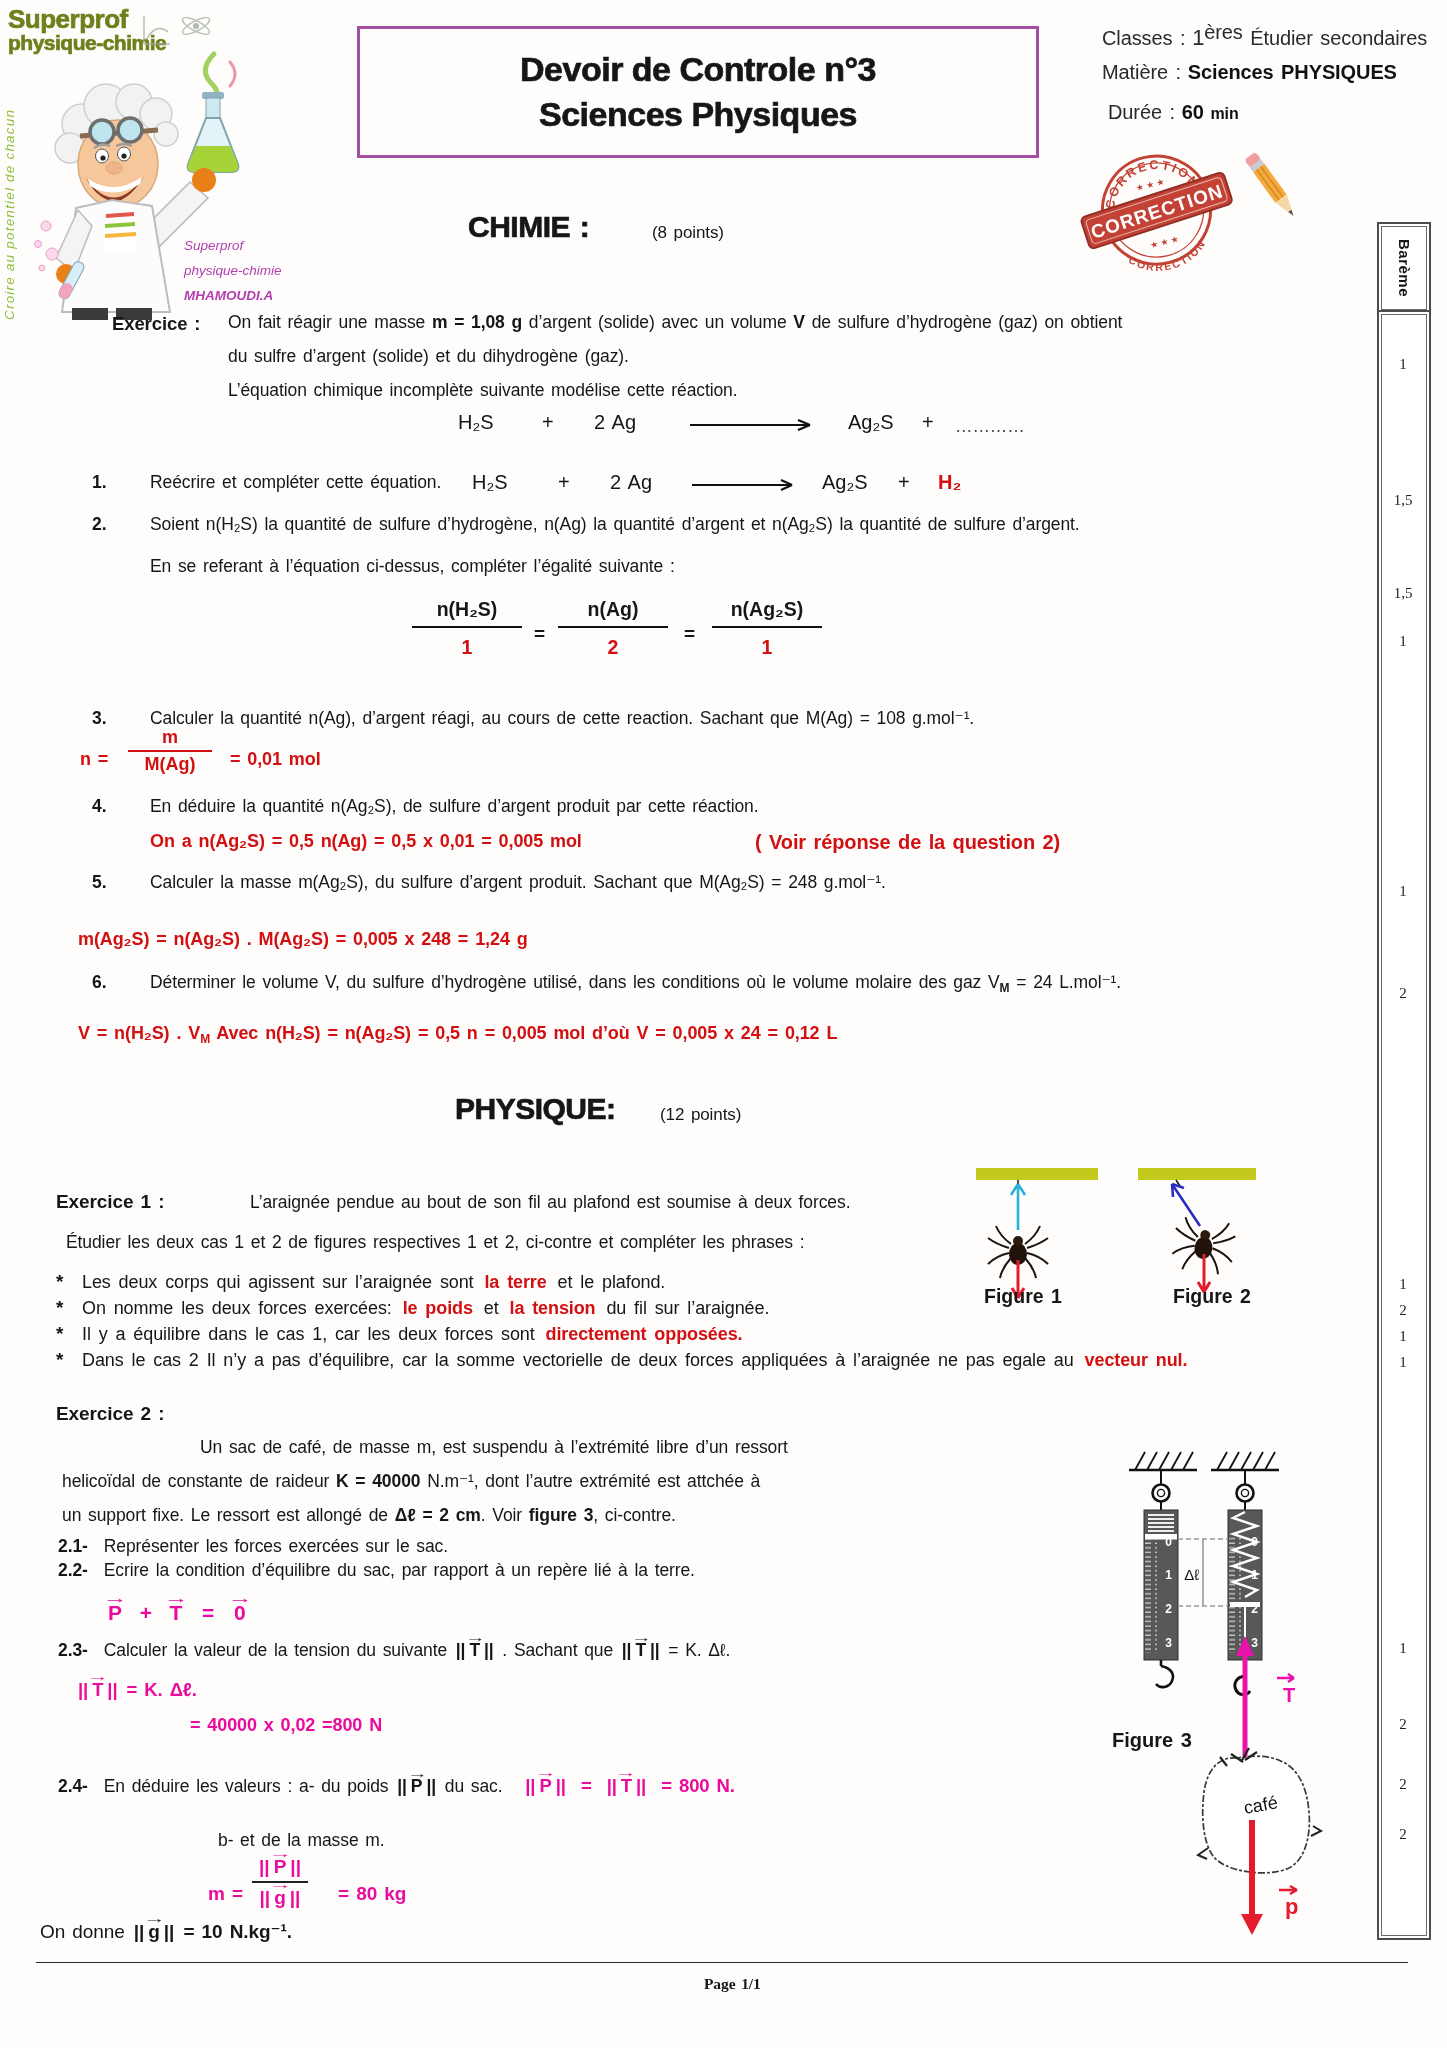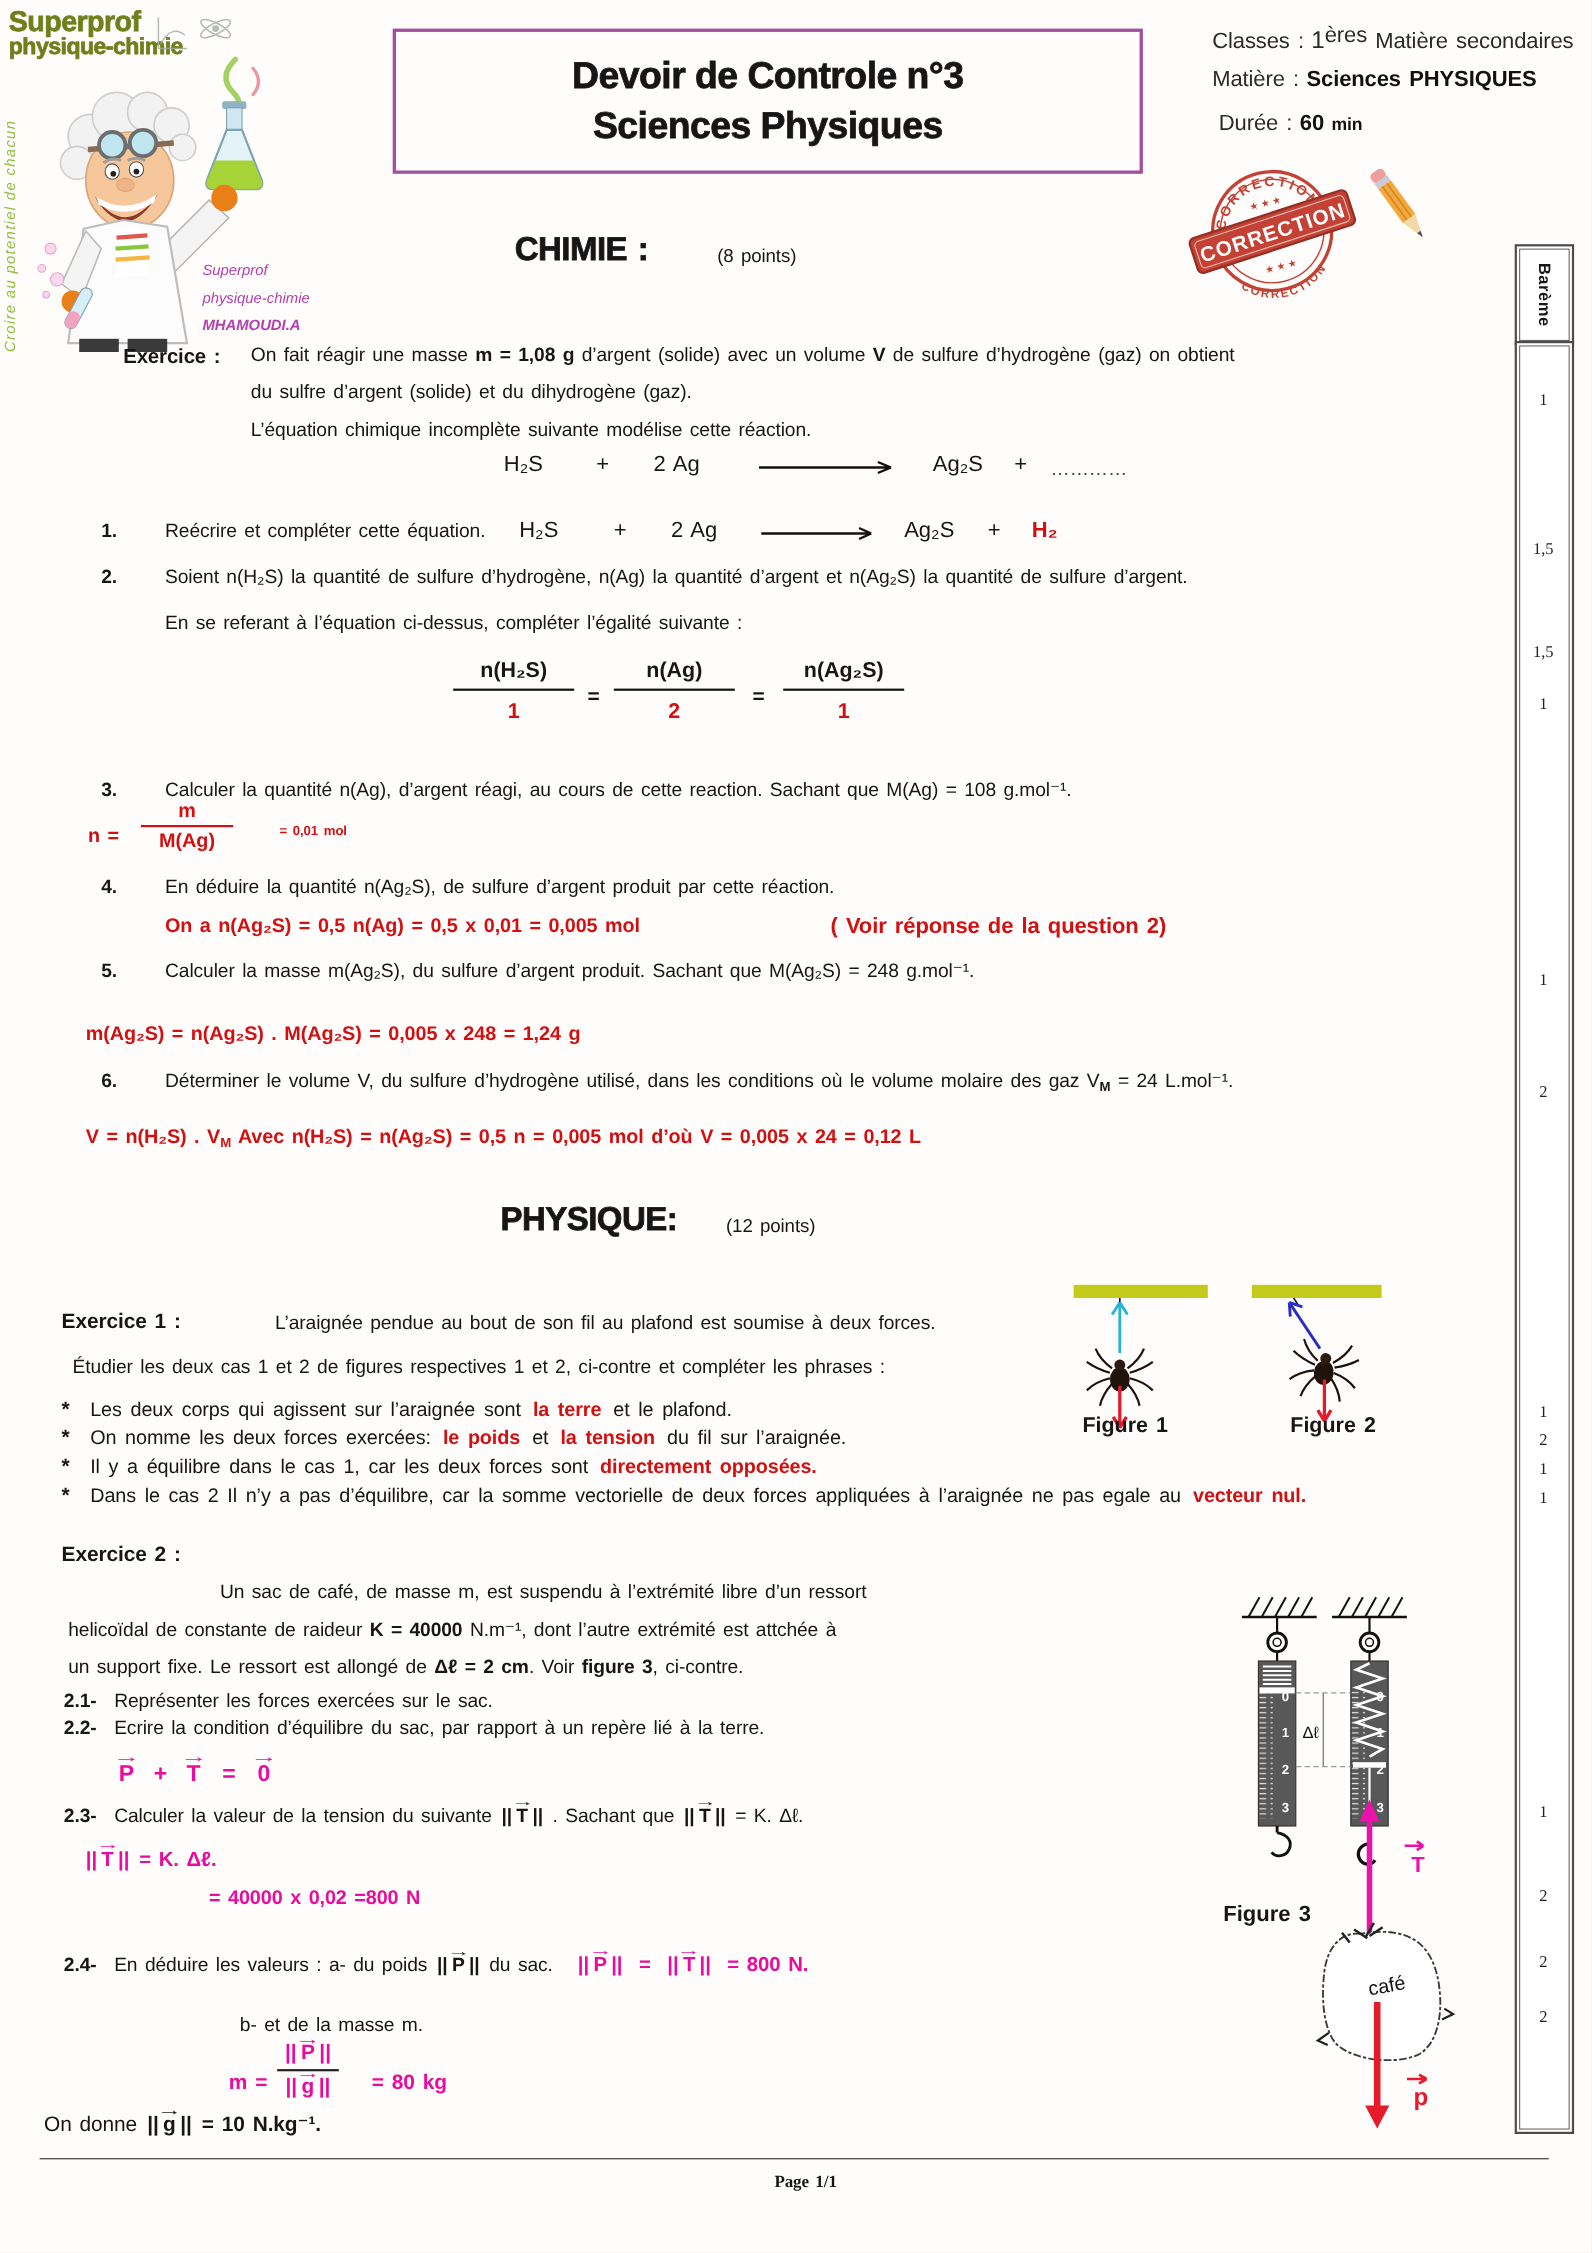--- a/index.html
+++ b/index.html
@@ -129,21 +129,21 @@
     <div style="font-weight:bold;">MHAMOUDI.A</div>
   </div>
 
   <div class="titlebox">
     <span class="heavy">Devoir de Controle n°3</span>
     <span class="heavy">Sciences Physiques</span>
   </div>
 
   <div class="t" style="left:1102px;top:20px;">
     <span class="info-label">Classes :</span>
-    <span class="info-label" style="font-size:22px;">1</span><span class="sp info-label">ères</span><span class="info-label"> Matière secondaires</span>
+    <span class="info-label" style="font-size:22px;">1</span><span class="sp info-label">ères</span><span class="info-label"> Étudier secondaires</span>
   </div>
   <div class="t" style="left:1102px;top:60px;">
     <span class="info-label">Matière :</span>
     <span class="info-val">Sciences PHYSIQUES</span>
   </div>
   <div class="t" style="left:1108px;top:100px;">
     <span class="info-label">Durée :</span>
     <span class="info-val">60</span>
     <span class="info-val" style="font-size:16px;">min</span>
   </div>
@@ -232,21 +232,21 @@
     <span class="fd">1</span>
   </div>
 
   <div class="t qnum" style="left:92px;top:708px;">3.</div>
   <div class="t" style="left:150px;top:708px;">Calculer la quantité n(Ag), d’argent réagi,  au cours de cette reaction. Sachant que M(Ag) = 108 g.mol⁻¹.</div>
   <div class="t red" style="left:80px;top:748px;font-size:18px;">n =</div>
   <div class="rfrac" style="left:128px;top:727px;width:84px;">
     <span class="fn">m</span>
     <span class="fd">M(Ag)</span>
   </div>
-  <div class="t red" style="left:230px;top:748px;font-size:12px;margin-left:24px;">=  0,01 mol</div>
+  <div class="t red" style="left:230px;top:748px;font-size:18px;">=  0,01 mol</div>
 
   <div class="t qnum" style="left:92px;top:796px;">4.</div>
   <div class="t" style="left:150px;top:796px;">En déduire la quantité n(Ag₂S), de sulfure d’argent produit par cette réaction.</div>
   <div class="t red" style="left:150px;top:830px;font-size:18px;">On a      n(Ag₂S) = 0,5 n(Ag) = 0,5 x 0,01 = 0,005 mol</div>
   <div class="t red" style="left:755px;top:830px;font-size:20px;">( Voir réponse de la question 2)</div>
 
   <div class="t qnum" style="left:92px;top:872px;">5.</div>
   <div class="t" style="left:150px;top:872px;">Calculer la masse m(Ag₂S),  du sulfure d’argent produit.  Sachant que M(Ag₂S) = 248  g.mol⁻¹.</div>
   <div class="t red" style="left:78px;top:928px;font-size:18px;">m(Ag₂S) = n(Ag₂S) . M(Ag₂S) = 0,005 x 248 = 1,24 g</div>
 

